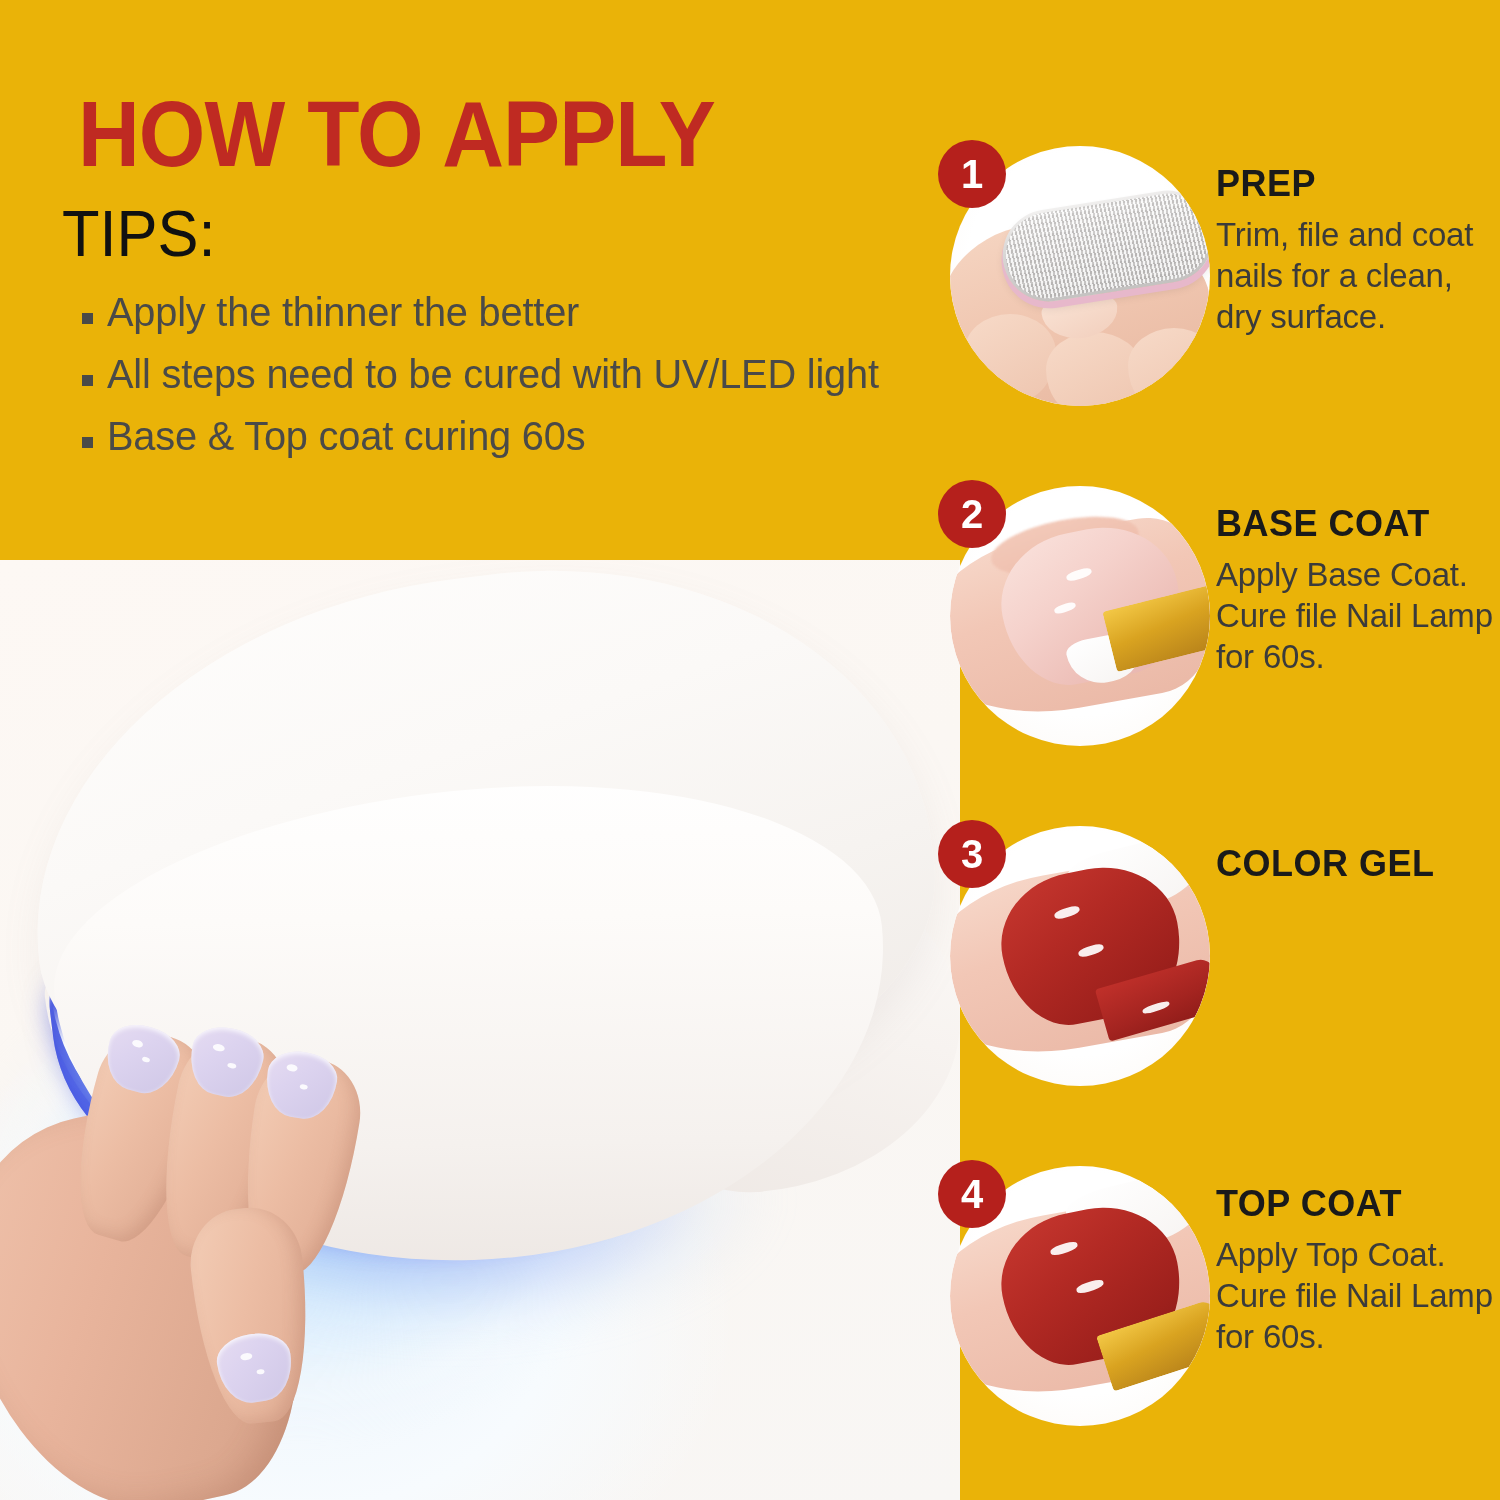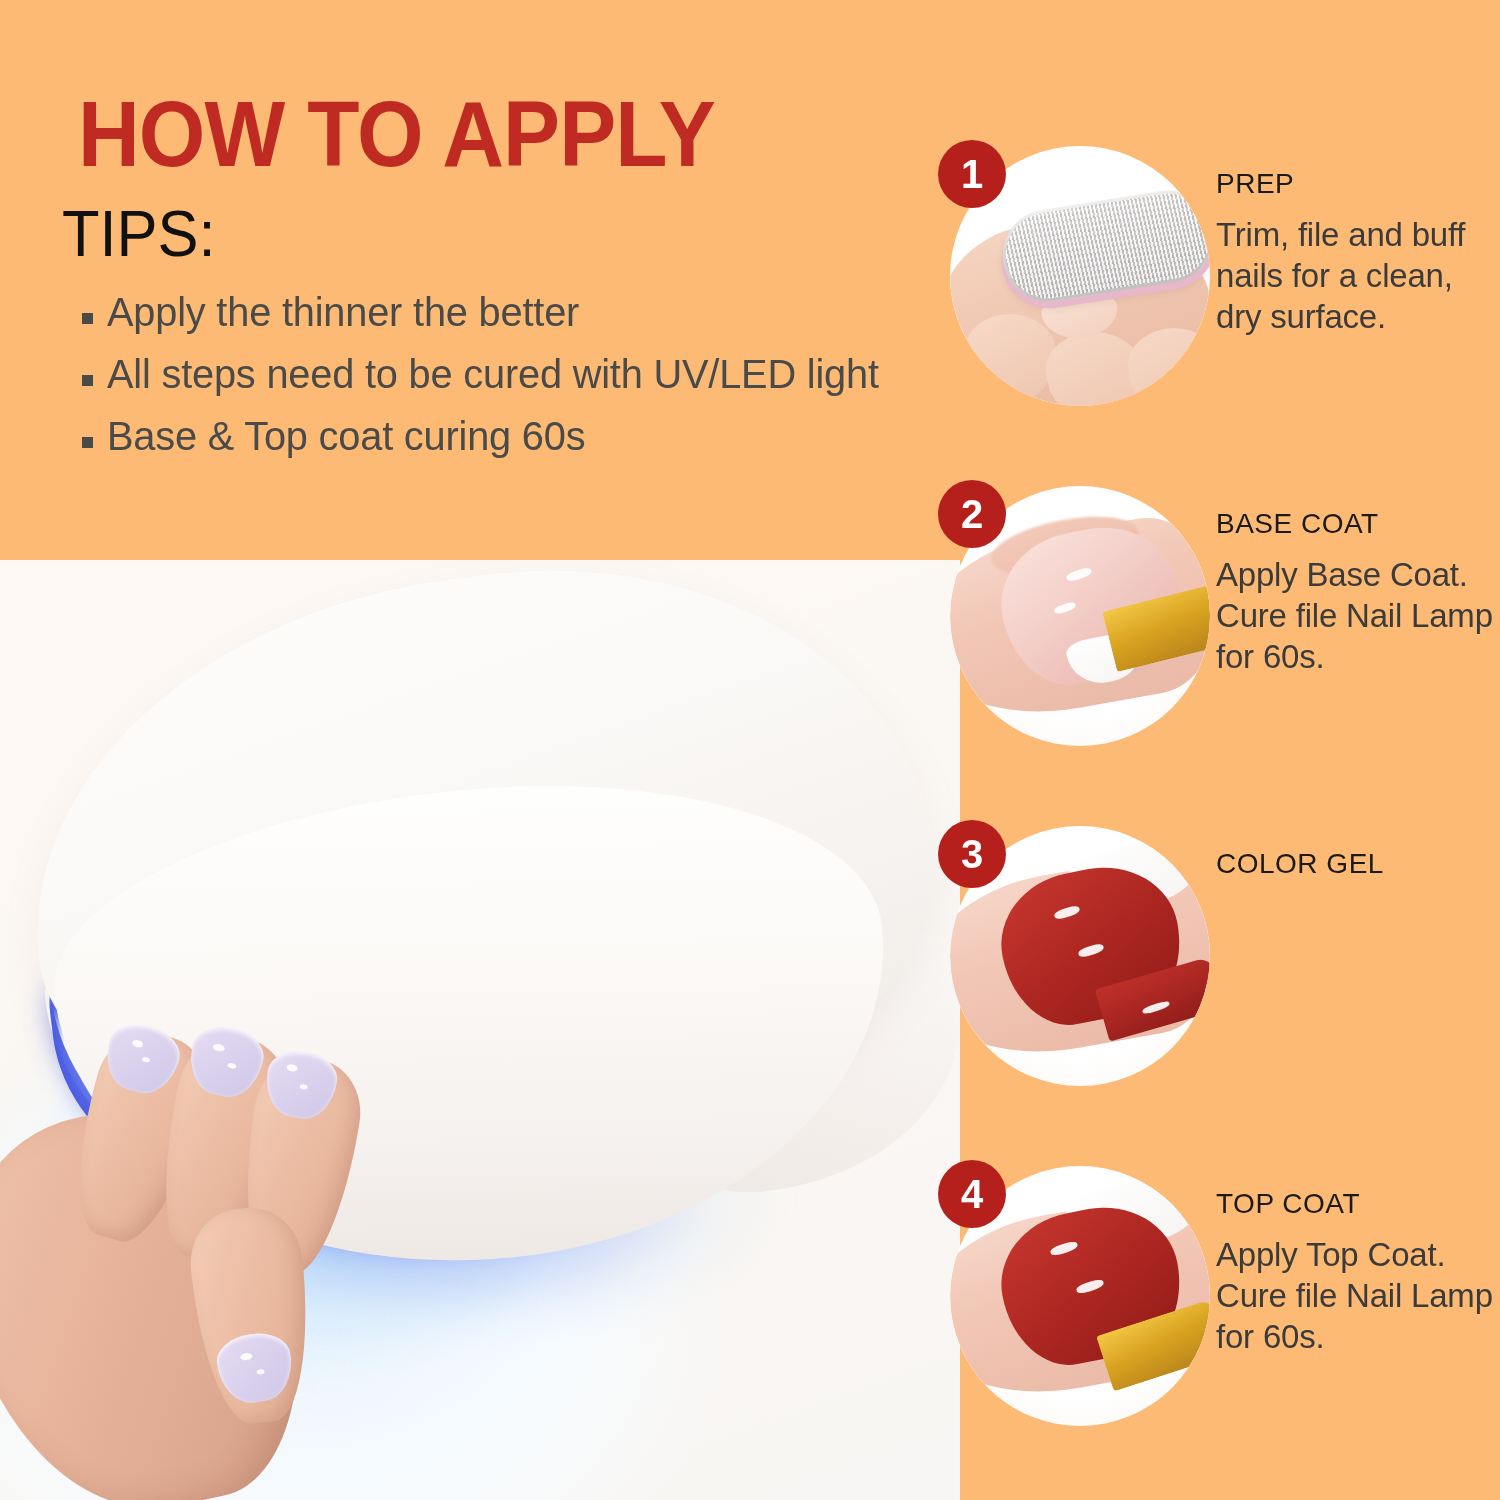--- a/index.html
+++ b/index.html
@@ -14,21 +14,21 @@
     font-family: "Liberation Sans", sans-serif;
     overflow: hidden;
     position: relative;
   }
 
   #page {
     position: absolute;
     left: 0; top: 0;
     width: 1500px;
     height: 1500px;
-    background: #fdba74;
+    background: #eab308;
     overflow: hidden;
   }
 
   
   #left-col {
     position: absolute;
     left: 0; top: 0;
     width: 930px;
     height: 560px;
     z-index: 40;
@@ -365,23 +365,23 @@
     line-height: 1;
   }
 
   .step-text {
     position: absolute;
     left: 286px;
     top: 24px;
     width: 280px;
   }
   .step-title {
-    font-size: 28px;
+    font-size: 36px;
     line-height: 40px;
-    font-weight: normal;
+    font-weight: bold;
     color: #1a1a1a;
     letter-spacing: 0.5px;
     margin-bottom: 10px;
     white-space: nowrap;
   }
   .step-desc {
     font-size: 33px;
     line-height: 41px;
     color: #3b3b3b;
     letter-spacing: -0.2px;
@@ -574,21 +574,21 @@
           <div class="s1-knuckle" style="left:178px;top:182px;width:92px;height:86px;"></div>
           <div class="s1-thumbnail"></div>
           <div class="s1-file">
             <div class="s1-file-grit"></div>
           </div>
         </div>
       </div>
       <div class="step-badge">1</div>
       <div class="step-text">
         <div class="step-title">PREP</div>
-        <div class="step-desc">Trim, file and buff nails for a clean, dry surface.</div>
+        <div class="step-desc">Trim, file and coat nails for a clean, dry surface.</div>
       </div>
     </div>
 
     <div class="step" id="step-2">
       <div class="step-photo">
         <div class="photo-inner">
           <div class="nail-photo-finger"></div>
           <div class="nail-cuticle"></div>
           <div class="nail-plate s2-nail"></div>
           <div class="nail-whitetip" style="left:118px;top:150px;width:76px;height:46px;transform:rotate(-11deg);"></div>

